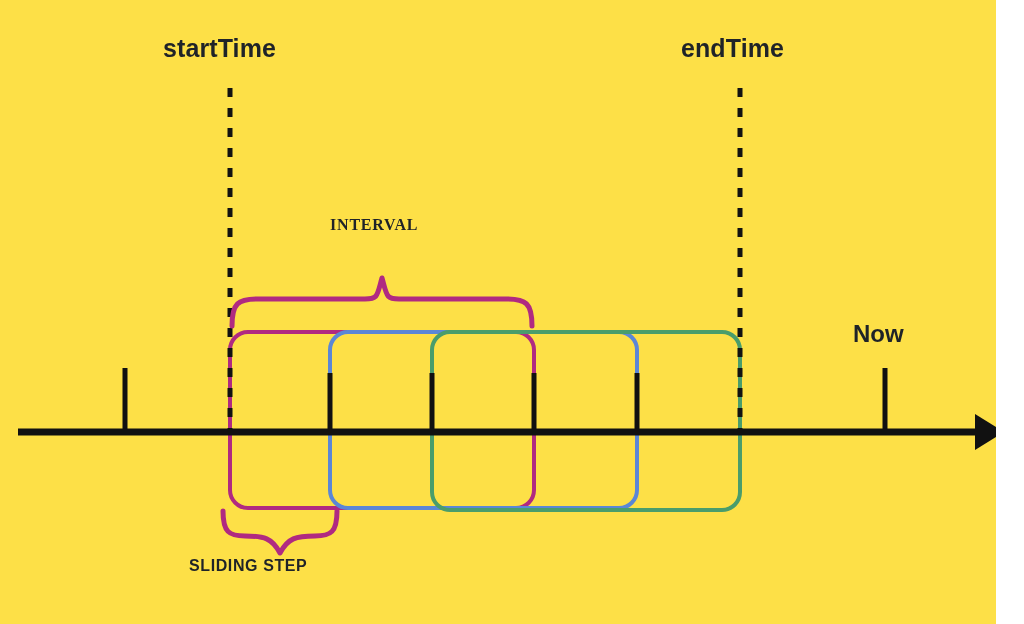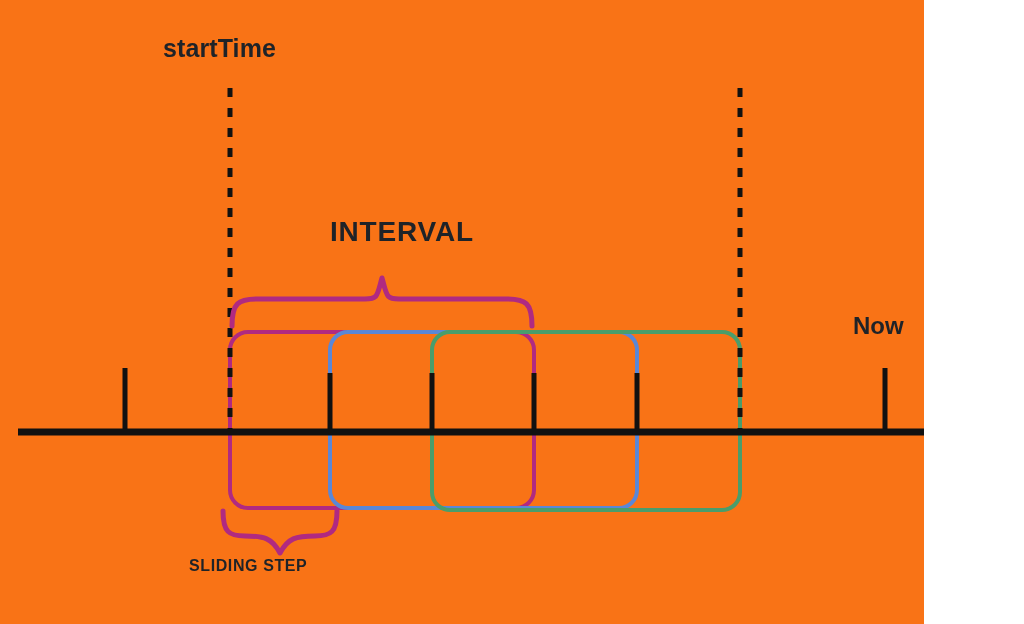--- a/index.html
+++ b/index.html
@@ -5,23 +5,23 @@
   html, body {
     margin: 0;
     padding: 0;
     background: #ffffff;
   }
   body {
     font-family: "Liberation Sans", sans-serif;
   }
   #canvas {
     position: relative;
-    width: 924px;
+    width: 996px;
     height: 624px;
-    background: #f97316;
+    background: #fde047;
     overflow: hidden;
   }
   #diagram-svg {
     position: absolute;
     left: 0;
     top: 0;
     width: 1024px;
     height: 624px;
   }
   .lbl {
@@ -32,30 +32,31 @@
     font-family: "Liberation Sans", sans-serif;
   }
   .lbl-endpoint {
     font-size: 25px;
     letter-spacing: 0.1px;
   }
   .lbl-now {
     font-size: 24px;
   }
   .lbl-interval {
-    font-size: 28px;
+    font-size: 16px;
     letter-spacing: 0.8px;
+    font-family: Liberation Serif, serif;
   }
   .lbl-sliding {
     font-size: 16px;
     letter-spacing: 0.6px;
   }
   #label-startTime { left: 163px; top: 34px; }
   #label-endTime   { left: 681px; top: 34px; }
-  #label-now       { left: 853px; top: 312px; }
+  #label-now       { left: 853px; top: 320px; }
   #label-interval  { left: 330px; top: 216px; }
   #label-sliding   { left: 189px; top: 557px; }
 </style>
 </head>
 <body>
 
 <div id="canvas">
 
   <svg id="diagram-svg" viewBox="0 0 1024 624" xmlns="http://www.w3.org/2000/svg">
 
@@ -94,20 +95,21 @@
 
     <path d="M 223 511
              C 223 532, 229 536, 245 536
              C 264 536, 272 538, 280 553
              C 288 538, 296 536, 315 536
              C 331 536, 337 532, 337 511" fill="none" stroke="#b02a81" stroke-width="5" stroke-linecap="round" stroke-linejoin="round"></path>
   </svg>
 
   <div class="lbl lbl-endpoint" id="label-startTime">startTime</div>
 
+  <div class="lbl lbl-endpoint" id="label-endTime">endTime</div>
 
   <div class="lbl lbl-now" id="label-now">Now</div>
 
   <div class="lbl lbl-interval" id="label-interval">INTERVAL</div>
 
   <div class="lbl lbl-sliding" id="label-sliding">SLIDING STEP</div>
 
 </div>
 
 </body></html>

